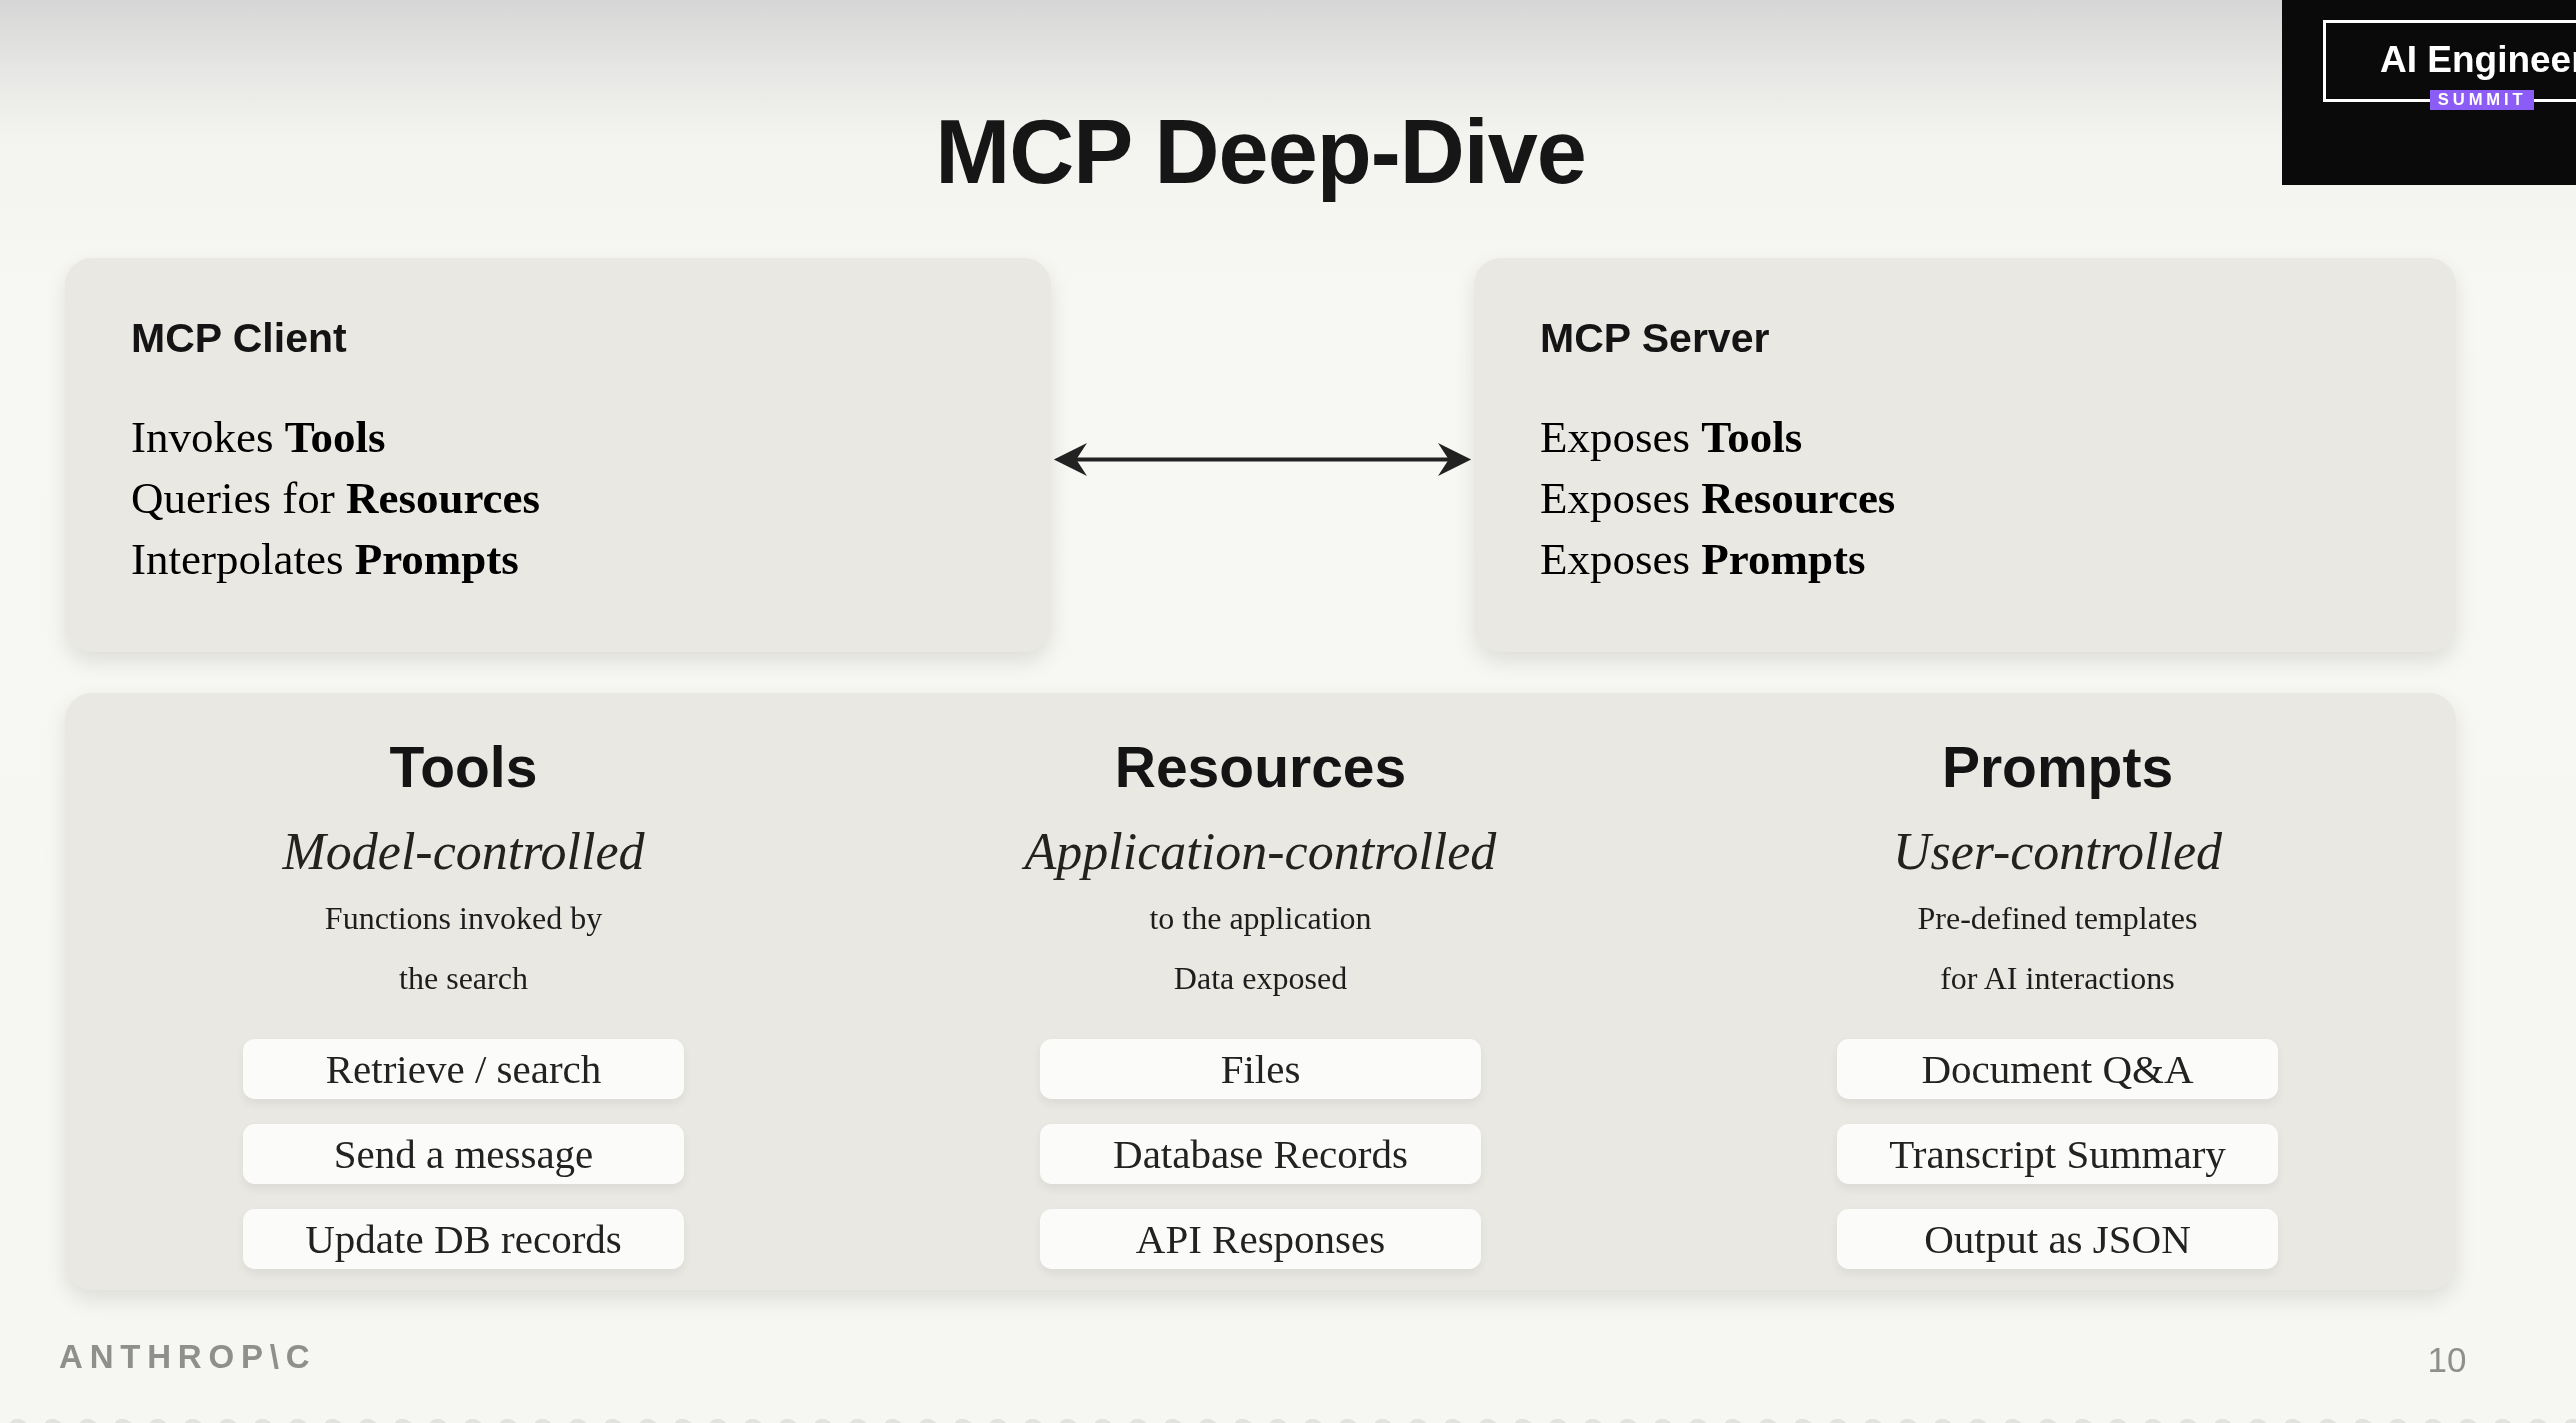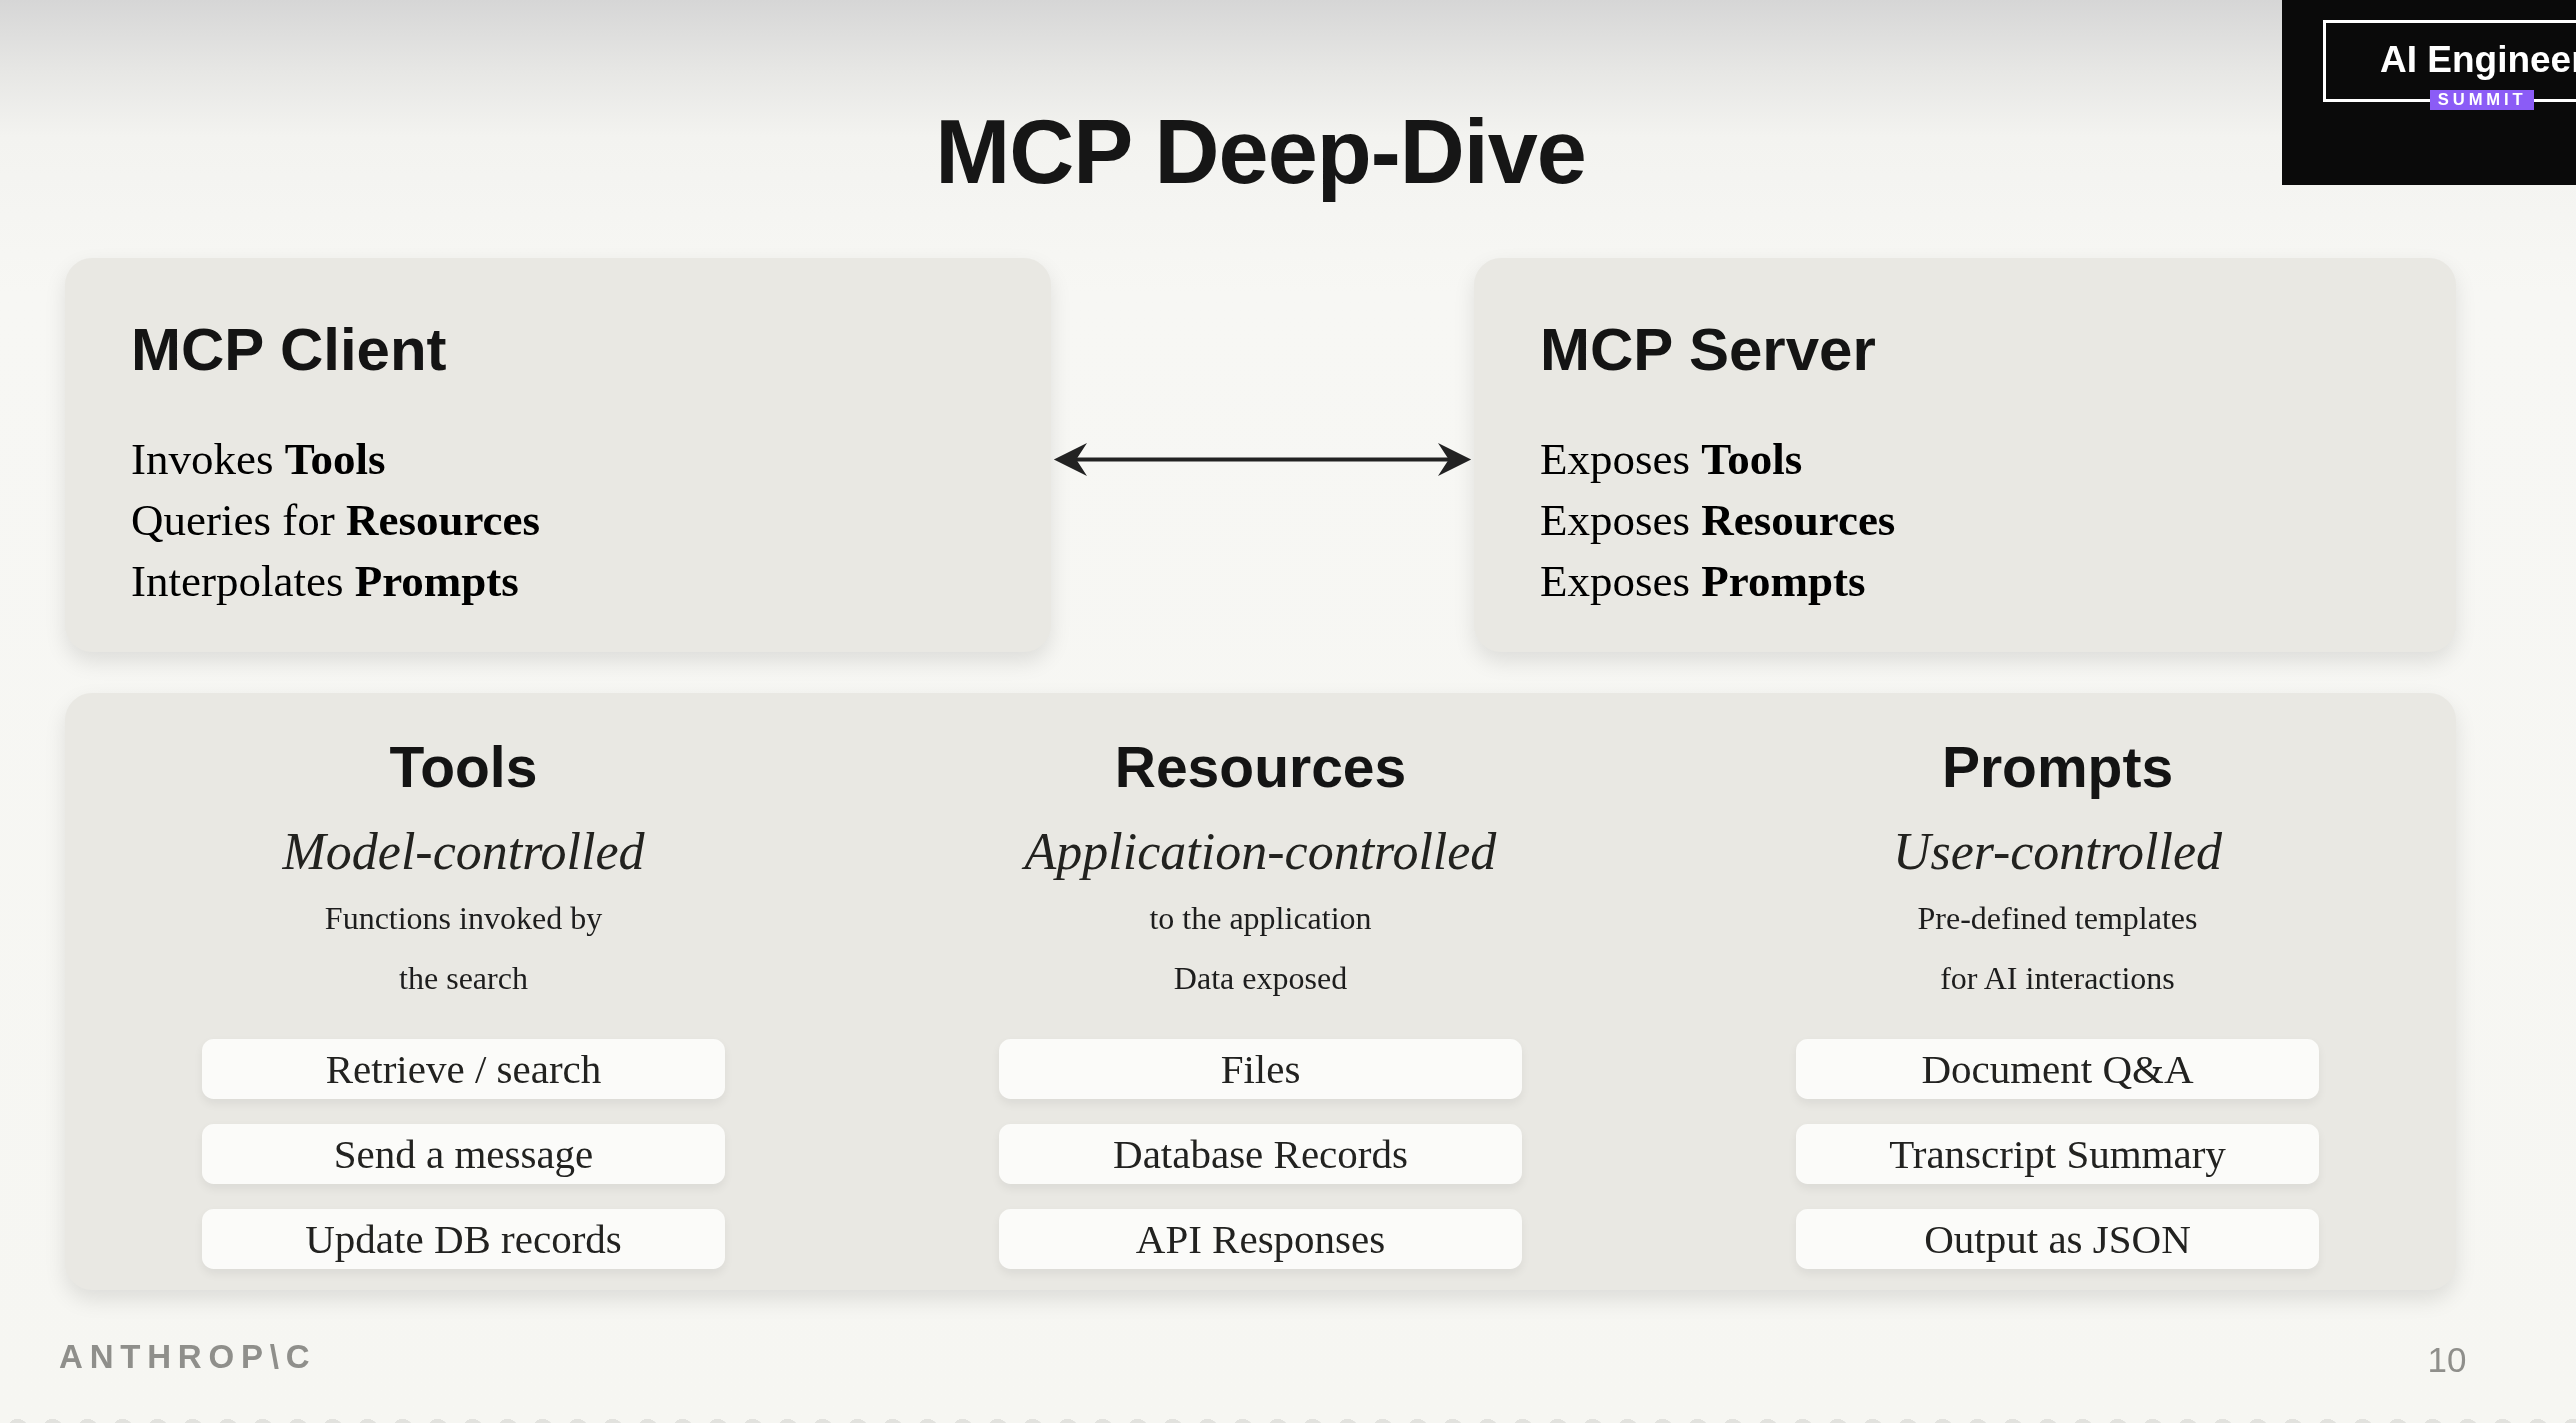--- a/index.html
+++ b/index.html
@@ -38,21 +38,21 @@
     background:#8b5cf6; padding:0 7.8px;
     color:#ffffff; font-size:16.6px; font-weight:bold; letter-spacing:3.9px;
   }
   
   .box{
     position:absolute; background:#e9e8e3; border-radius:27px;
     box-shadow:0 9.8px 21.5px rgba(0,0,0,0.10);
   }
   .client-box{ left:65px;  top:258px; width:986px; height:394px; padding:57px 0 0 66px; }
   .server-box{ left:1474px; top:258px; width:982px; height:394px; padding:57px 0 0 66px; }
-  .box h2{ font-size:60px; font-weight:bold; color:#141414; margin-bottom:45px; }
+  .box h2{ font-size:41px; font-weight:bold; color:#141414; margin-bottom:45px; }
   .box .line{
     font-family:"Liberation Serif", serif;
     font-size:45px; line-height:61px; color:#000000;
   }
   .box .line b{ font-weight:bold; }
   
   .arrow{ position:absolute; left:1048px; top:430px; }
   
   .bottom-box{
     left:65px; top:693px; width:2391px; height:597px;
@@ -63,21 +63,21 @@
   .col .subtitle{
     font-family:"Liberation Serif", serif; font-style:italic;
     font-size:52px; color:#22221f; margin-bottom:7.8px;
   }
   .col .desc{
     font-family:"Liberation Serif", serif;
     font-size:32px; line-height:60px; color:#1d1d1d;
   }
   .pills{ margin-top:31px; display:flex; flex-direction:column; align-items:center; gap:25px; }
   .pill{
-    width:523px; height:60px; line-height:60px;
+    width:441px; height:60px; line-height:60px;
     background:#fbfbf9; border-radius:11.7px;
     box-shadow:0 4.9px 9.8px rgba(0,0,0,0.06);
     font-family:"Liberation Serif", serif; font-size:41px; color:#222220;
     text-align:center;
   }
   
   .footer-brand{
     position:absolute; left:59px; top:1338px;
     font-size:33px; font-weight:bold; letter-spacing:6.8px; color:#8f8f8b;
   }

